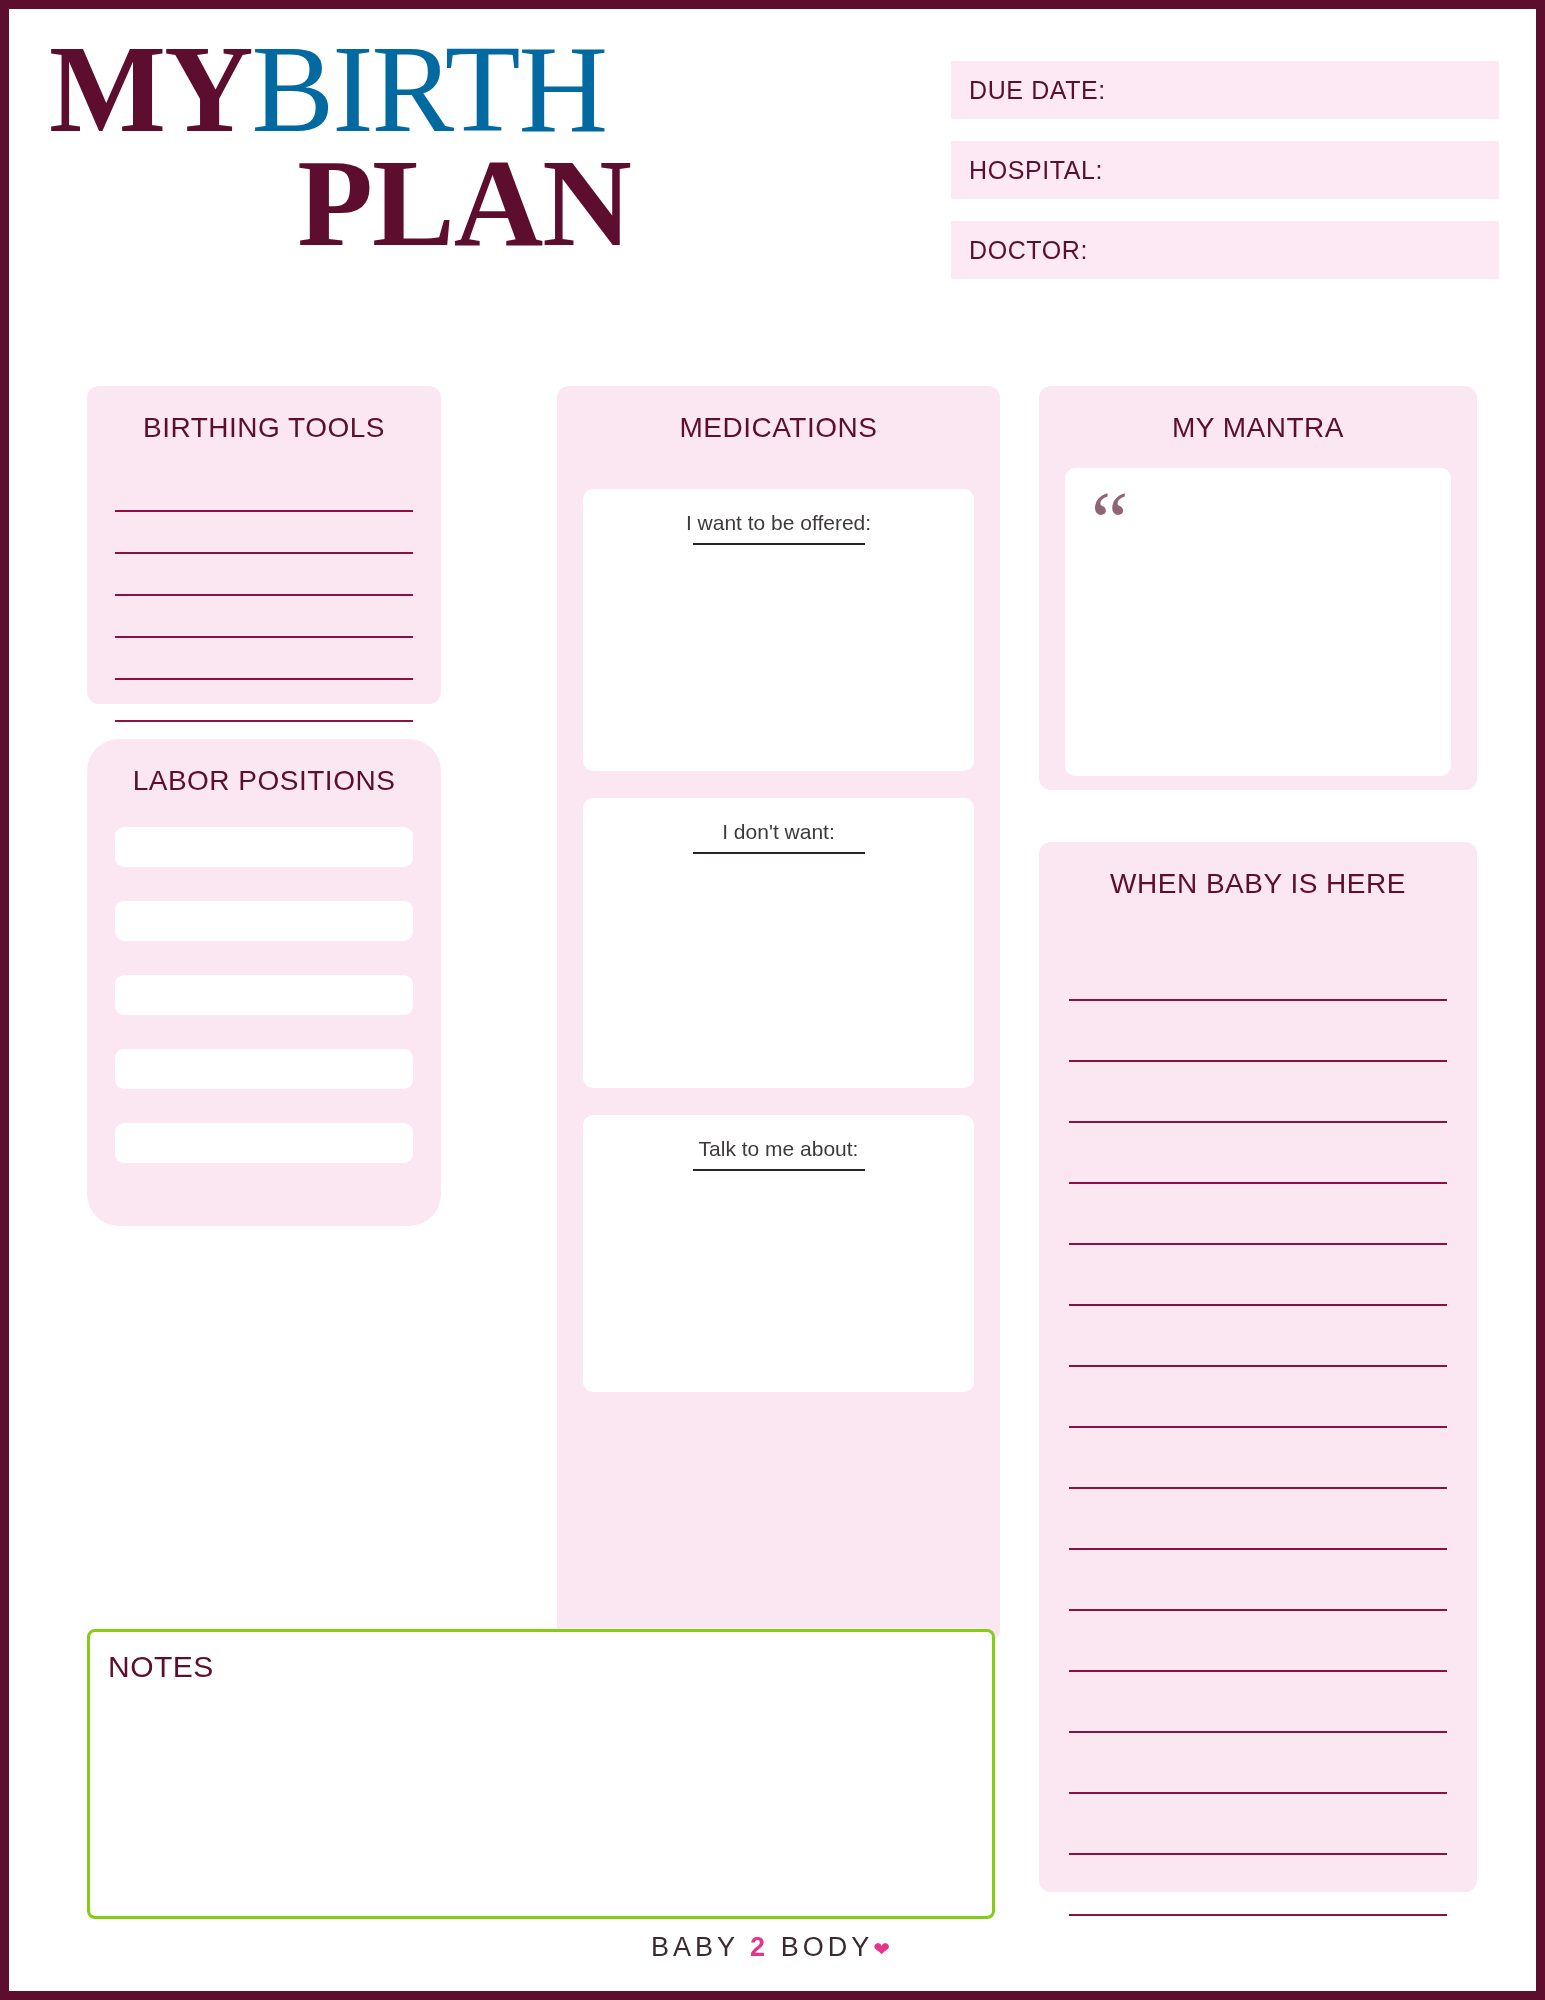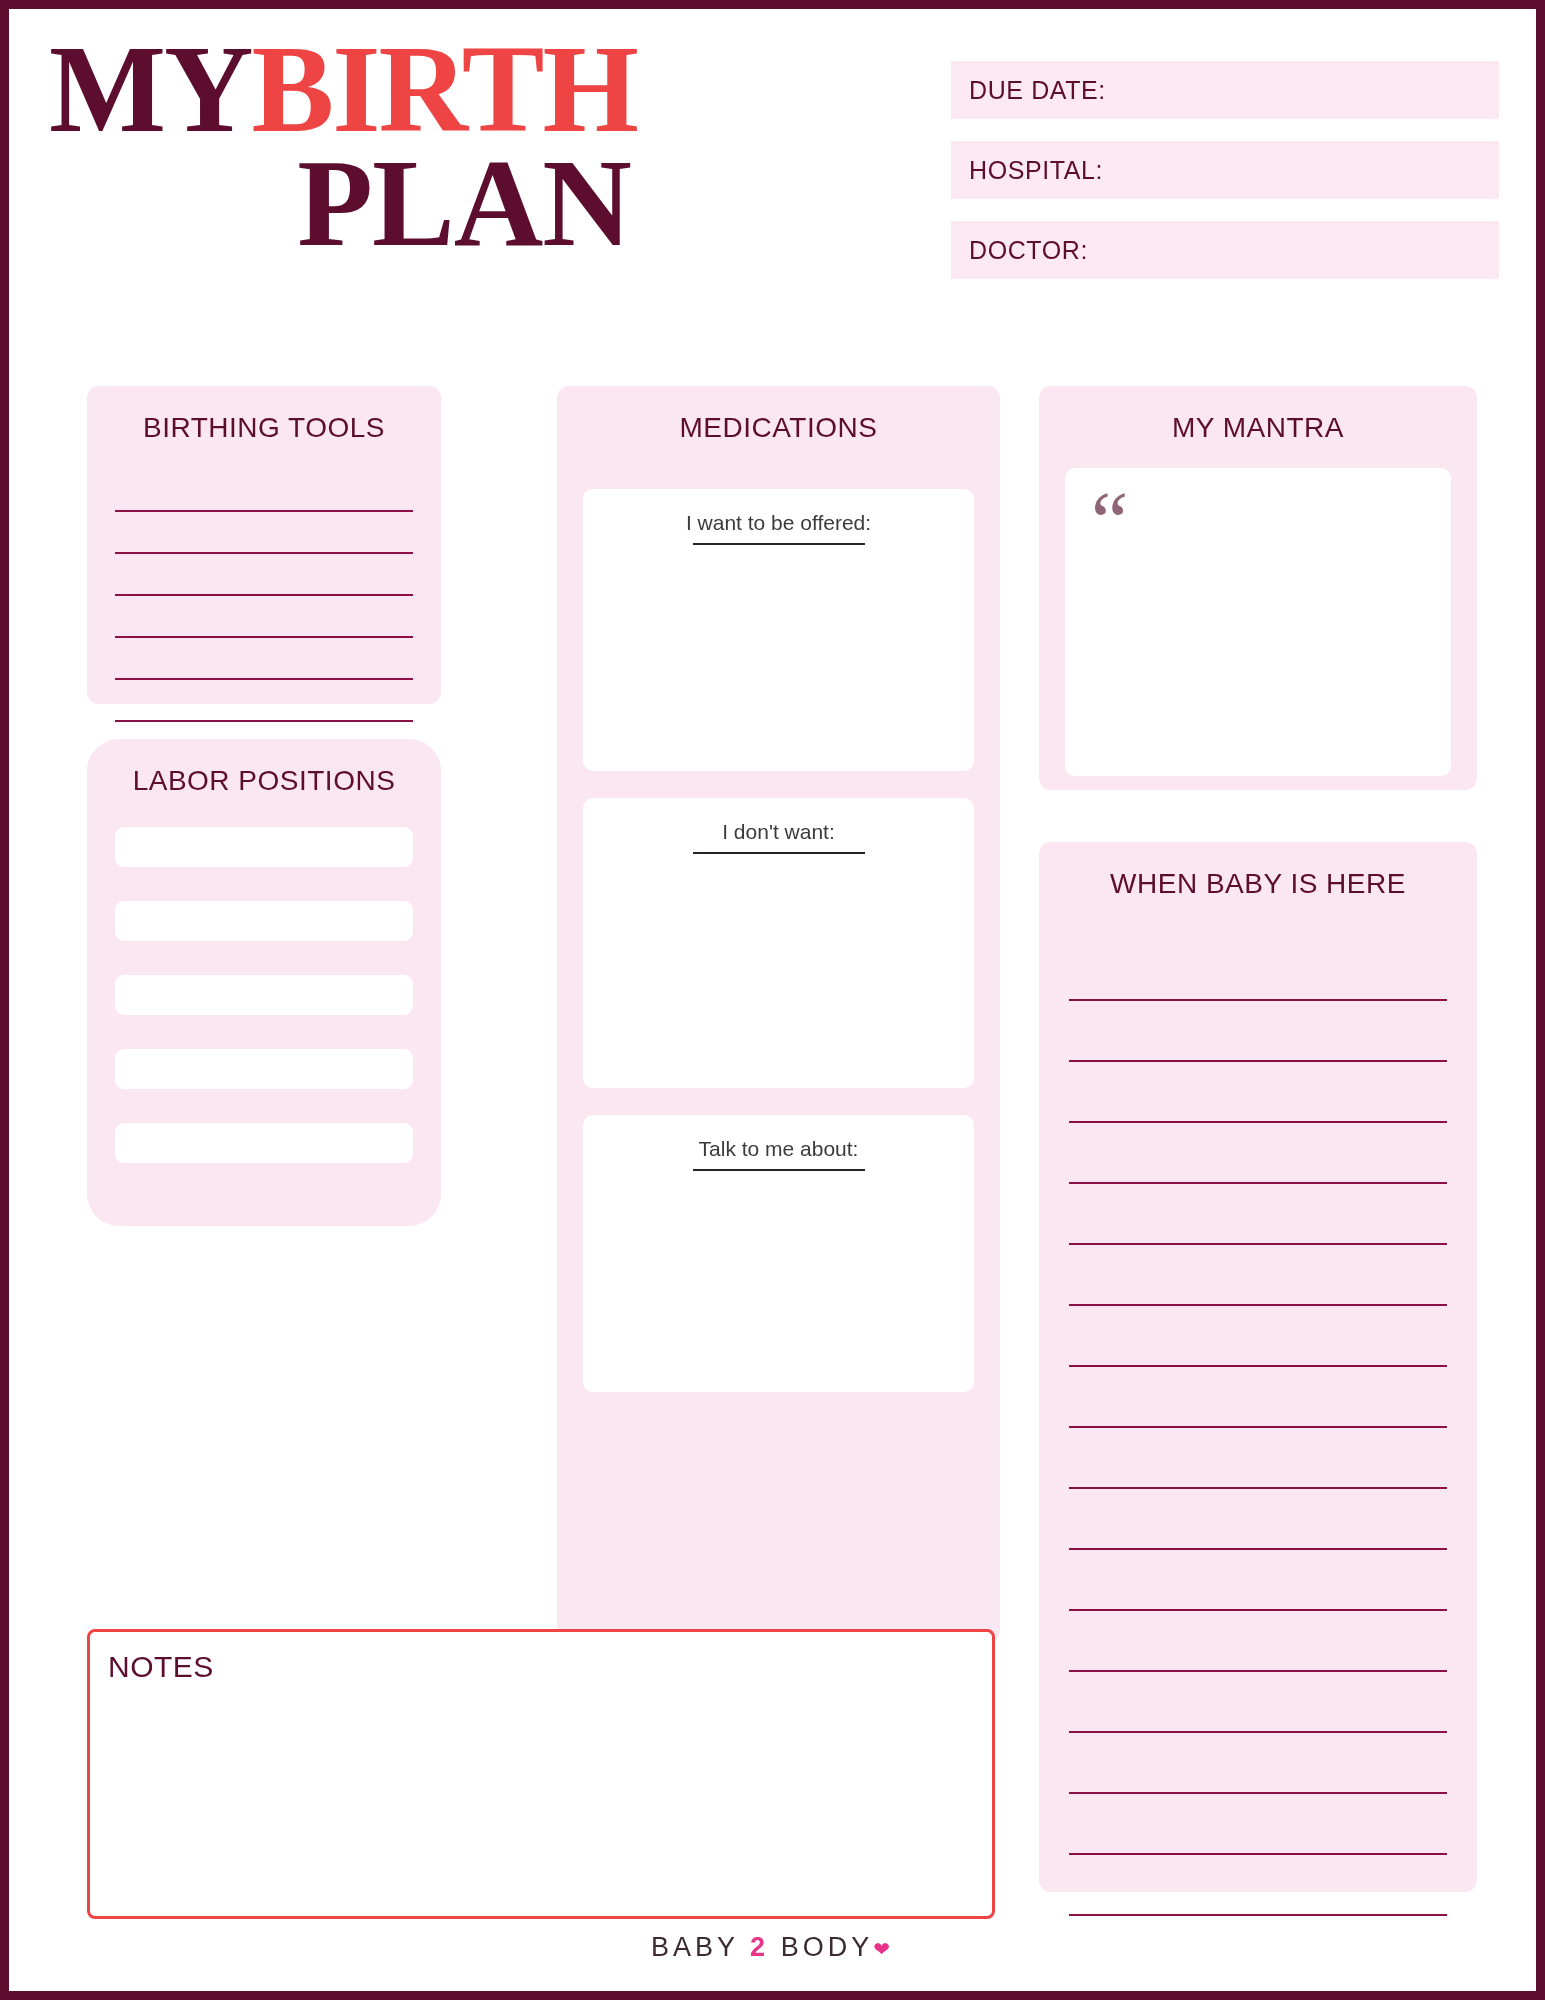--- a/index.html
+++ b/index.html
@@ -53,21 +53,21 @@
   .title-line2 {
     font-family: "Liberation Serif", serif;
     font-size: 124px;
     line-height: 0.95;
     letter-spacing: -1px;
     text-align: center;
     width: 830px;
     margin-top: -4px;
   }
   .t-dark { color: #5d0d2e; font-weight: 700; }
-  .t-pink { color: #ef4444; font-weight: 700; }
+  .t-pink { color: #0369a1; font-weight: 400; }
 
   .field-stack {
     position: absolute;
     right: 0;
     top: 30px;
     width: 548px;
   }
   .field {
     background: #fce9f3;
     border-radius: 1px;
@@ -182,21 +182,21 @@
   .baby .lines { margin: 40px 30px 0 30px; }
   .baby .line { height: 59px; }
 
   
   .notes {
     position: absolute;
     left: 78px;
     top: 1620px;
     width: 908px;
     height: 290px;
-    border: 3px solid #ef4444;
+    border: 3px solid #84cc16;
     border-radius: 8px;
     box-sizing: border-box;
     background: #ffffff;
   }
   .notes-label {
     font-size: 30px;
     color: #5d0d2e;
     padding: 18px 0 0 18px;
     letter-spacing: 0.5px;
   }

